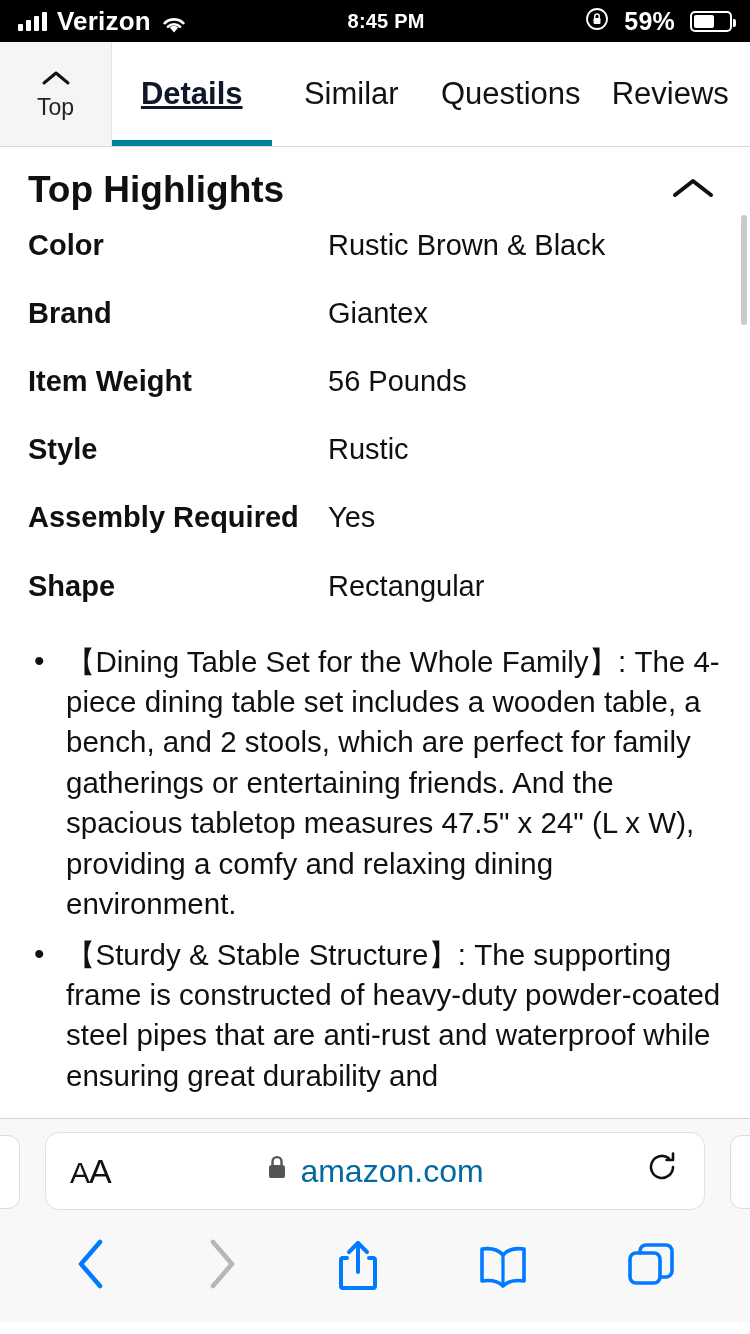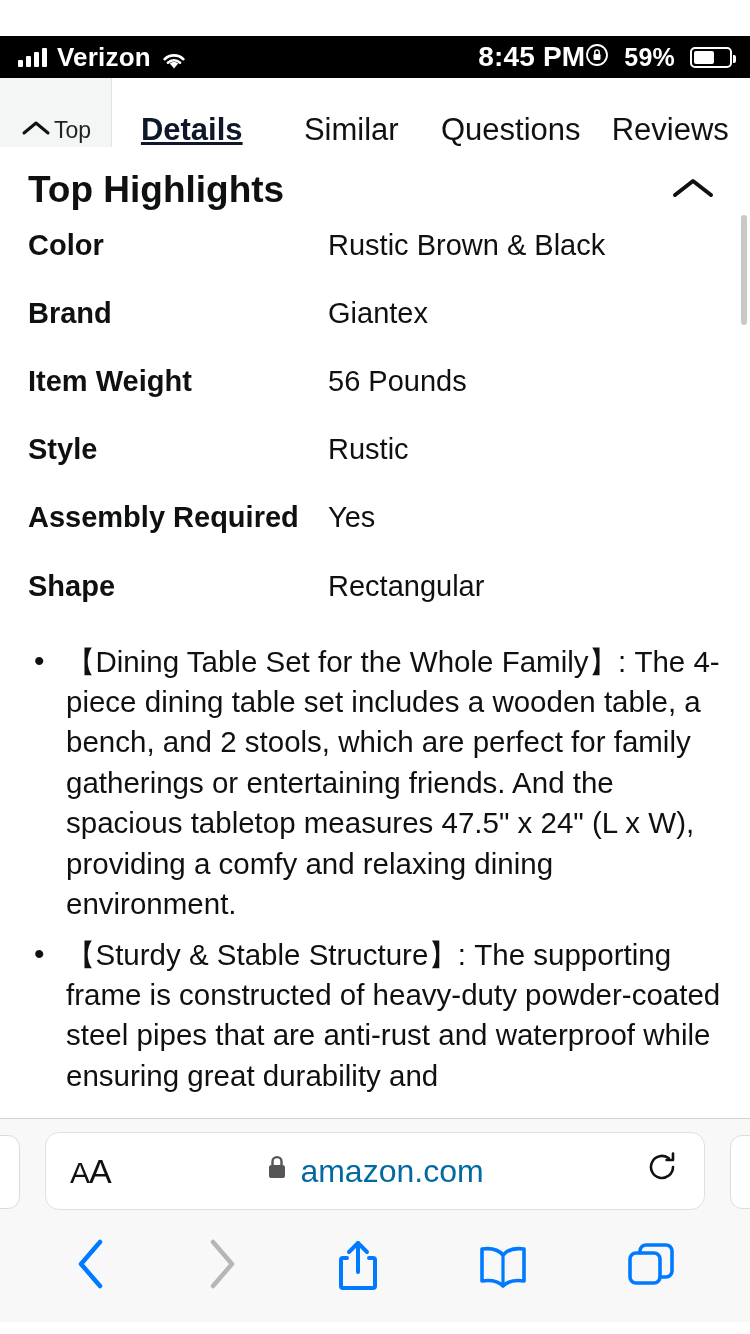--- a/index.html
+++ b/index.html
@@ -16,24 +16,23 @@
   .status-bar {
     height: 42px;
     background: #000000;
     color: #ffffff;
     display: flex;
     align-items: center;
     padding: 4px 18px;
     font-size: 26px;
     font-weight: bold;
     letter-spacing: 0.2px;
-    margin-top: 36px;
   }
   .status-left { display: flex; align-items: center; gap: 10px; flex: 0 0 auto; }
-  .status-center { flex: 1; text-align: right; font-size: 28px; font-weight: bold; }
+  .status-center { flex: 1; text-align: center; font-size: 20px; font-weight: bold; }
   .status-right { display: flex; align-items: center; gap: 15px; flex: 0 0 auto; }
   .signal { display: flex; align-items: flex-end; gap: 3px; height: 20px; }
   .signal i { width: 5px; background: #fff; border-radius: 1px; display: block; }
   .signal i:nth-child(1){ height: 7px; }
   .signal i:nth-child(2){ height: 11px; }
   .signal i:nth-child(3){ height: 15px; }
   .signal i:nth-child(4){ height: 19px; }
   .carrier { font-size: 26px; font-weight: 600; }
   .wifi-icon { width: 26px; height: 20px; position: relative; }
   .lock-rot { font-size: 21px; }
@@ -53,21 +52,21 @@
     height: 105px;
     display: flex;
     align-items: stretch;
     background: #ffffff;
     border-bottom: 1px solid #d9d9d9;
   }
   .tab-top {
     width: 112px;
     background: #f4f6f6;
     display: flex;
-    flex-direction: row;
+    flex-direction: column;
     align-items: center;
     justify-content: center;
     gap: 2px;
     border-right: 1px solid #e3e3e3;
   }
   .tab-top .chev {
     font-size: 24px; line-height: 1; color: #111; font-weight: 500;
   }
   .tab-top .lbl { font-size: 23px; color: #222; }
   .tab {

